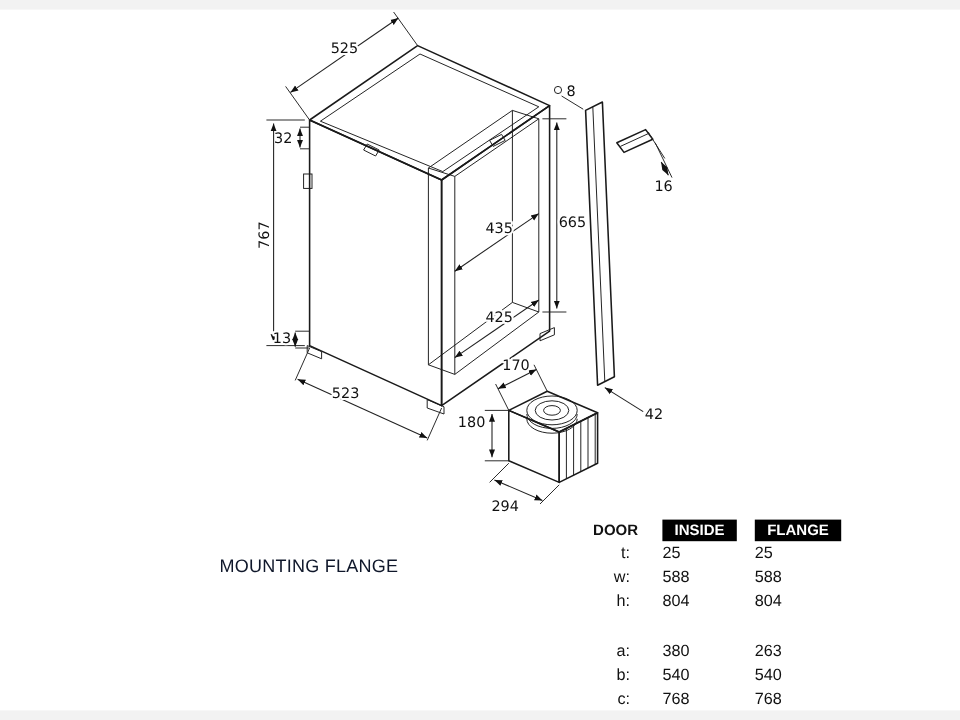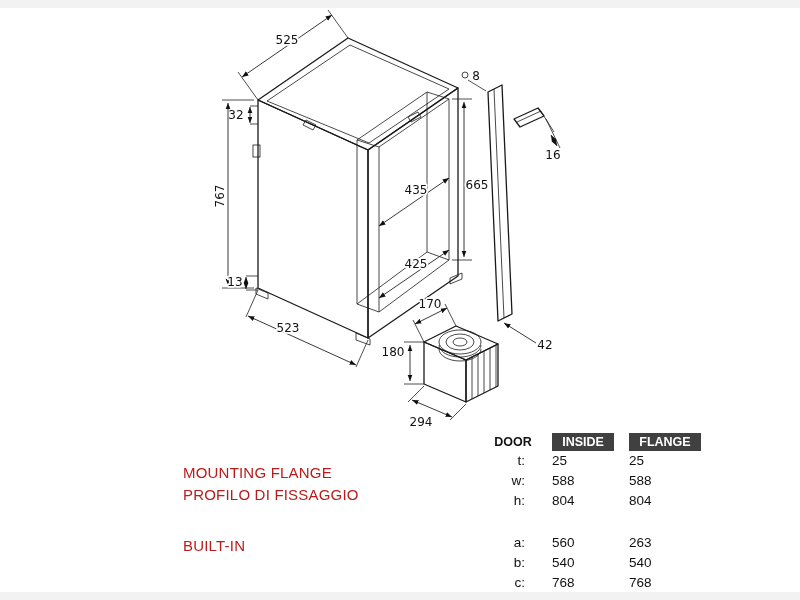--- a/index.html
+++ b/index.html
@@ -14,34 +14,34 @@
   .obj{stroke:#1a1a1a;stroke-width:1.3;stroke-linejoin:round;fill:none;}
   .thin{stroke:#1a1a1a;stroke-width:0.8;fill:none;}
   .dimln{stroke:#222222;stroke-width:0.9;fill:none;}
   .ext{stroke:#222222;stroke-width:0.8;fill:none;}
   text.dim{
     font:12px "DejaVu Sans",sans-serif;fill:#111111;text-anchor:middle;
     paint-order:stroke;stroke:#ffffff;stroke-width:3.5px;stroke-linejoin:round;
   }
 
   .section-label{
-    position:absolute;left:183px;font-size:15px;line-height:22px;color:#b91c1c;
+    position:absolute;left:183px;font-size:15px;line-height:22px;color:#0f172a;
     letter-spacing:0.2px;
   }
   .section-label.flange{top:462px;}
   .section-label.builtin{top:535px;}
 
   .spec-table{
     position:absolute;left:450px;top:433px;
     display:grid;grid-template-columns:48px 62px 72px;column-gap:15px;
     font-size:13.5px;color:#111111;margin-left:39px;
   }
   .spec-table .th{height:18px;line-height:18px;font-weight:bold;font-size:12.5px;}
   .spec-table .th.door{text-align:center;color:#111;}
-  .spec-table .th.black{background:#404040;color:#ffffff;text-align:center;}
+  .spec-table .th.black{background:#000000;color:#ffffff;text-align:center;}
   .spec-table .lab{text-align:right;padding-right:12px;line-height:20px;}
   .spec-table .val{line-height:20px;}
   .spec-table .spacer{grid-column:1 / span 3;height:22px;}
 </style>
 </head>
 <body>
 
 <div class="edge-band top"></div>
 <div class="edge-band bottom"></div>
 
@@ -172,24 +172,22 @@
 
     <line class="ext" x1="424" y1="386" x2="408" y2="402"></line>
     <line class="ext" x1="466" y1="404" x2="450" y2="420"></line>
     <line class="dimln" x1="412" y1="400" x2="452" y2="417" marker-start="url(#ae)" marker-end="url(#ae)"></line>
     <text class="dim" x="421" y="426">294</text>
   </g>
 </svg>
 
 <div class="section-label flange">
   <div>MOUNTING FLANGE</div>
-  <div>PROFILO DI FISSAGGIO</div>
 </div>
 <div class="section-label builtin">
-  <div>BUILT-IN</div>
 </div>
 
 <div class="spec-table">
   <div class="th door">DOOR</div>
   <div class="th black">INSIDE</div>
   <div class="th black">FLANGE</div>
 
   <div class="lab">t:</div>
   <div class="val">25</div>
   <div class="val">25</div>
@@ -198,21 +196,21 @@
   <div class="val">588</div>
   <div class="val">588</div>
 
   <div class="lab">h:</div>
   <div class="val">804</div>
   <div class="val">804</div>
 
   <div class="spacer"></div>
 
   <div class="lab">a:</div>
-  <div class="val">560</div>
+  <div class="val">380</div>
   <div class="val">263</div>
 
   <div class="lab">b:</div>
   <div class="val">540</div>
   <div class="val">540</div>
 
   <div class="lab">c:</div>
   <div class="val">768</div>
   <div class="val">768</div>
 </div>

